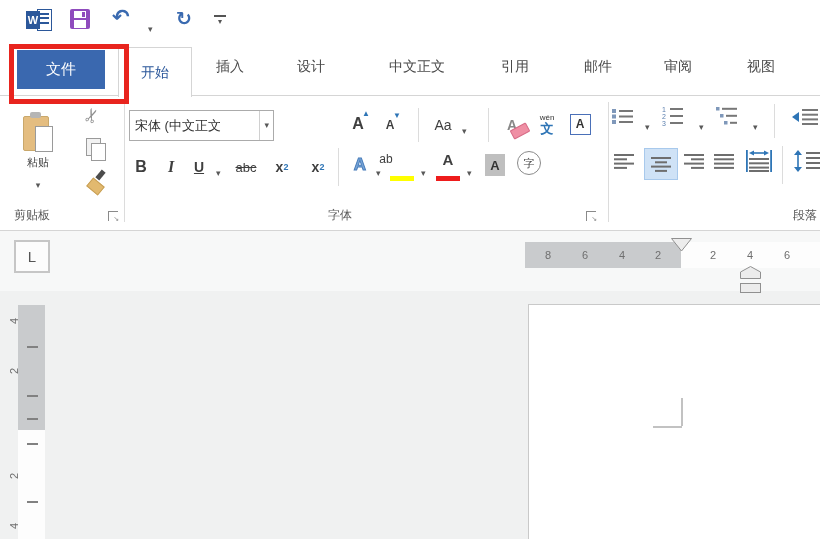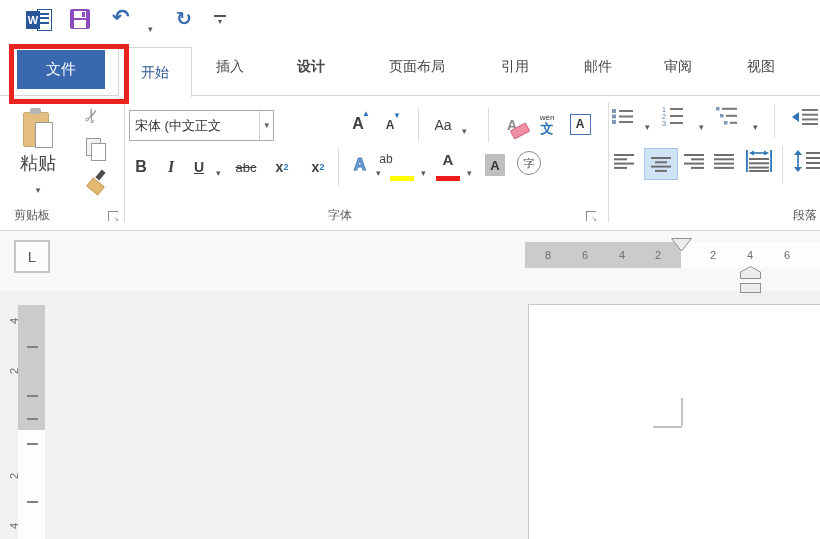--- a/index.html
+++ b/index.html
@@ -43,21 +43,21 @@
   .glabel{position:absolute;top:111px;font-size:12px;color:#595959;white-space:nowrap;}
   .launch{position:absolute;width:9px;height:9px;border-left:1.5px solid #8a8a8a;border-top:1.5px solid #8a8a8a;}
   .launch::after{content:"↘";position:absolute;right:-1px;bottom:-2px;font-size:7px;color:#8a8a8a;}
 
   
   .pastebtn{left:8px;top:6px;width:60px;height:100px;flex-direction:column;}
   .clipwrap{position:relative;width:30px;height:40px;}
   .clipbody{position:absolute;left:0;top:4px;width:24px;height:33px;background:#e4bd80;border:1px solid #c9a86b;border-radius:2px;}
   .cliptop{position:absolute;left:7px;top:0;width:11px;height:6px;background:#b5b5b5;border-radius:2px;}
   .clippage{position:absolute;right:0;bottom:0;width:16px;height:24px;background:#fff;border:1px solid #9a9a9a;}
-  .pastelbl{font-size:18px;color:#444;margin-top:3px;}
+  .pastelbl{font-size:11px;color:#444;margin-top:3px;}
   .i-cut::after{content:"✂";font-size:19px;color:#909090;display:inline-block;transform:rotate(-70deg);}
   .cpBack{position:absolute;left:0;top:0;width:13px;height:16px;background:#f2f2f2;border:1.5px solid #9a9a9a;}
   .cpFront{position:absolute;left:5px;top:5px;width:13px;height:16px;background:#fff;border:1.5px solid #9a9a9a;}
   .fpHandle{position:absolute;top:0;right:5px;width:5px;height:10px;background:#4c4c4c;transform:rotate(40deg);}
   .fpHead{position:absolute;bottom:2px;left:2px;width:13px;height:9px;background:#e2b96f;border:1px solid #c79f56;transform:rotate(40deg);}
 
   
   .combo{border:1px solid #ababab;background:#fff;display:flex;align-items:center;font-size:13px;color:#333;}
   .combo .txt{overflow:hidden;white-space:nowrap;flex:1;padding-left:5px;}
   .combo .car{border-left:1px solid #d0d0d0;align-self:stretch;display:flex;align-items:center;padding:0 4px;}
@@ -126,22 +126,22 @@
     <span class="abs i-undo" style="left:112px;top:5px;"></span>
     <span class="abs car" style="left:148px;top:18px;"></span>
     <span class="abs i-redo" style="left:176px;top:7px;"></span>
     <span class="abs qmore"></span>
   </div>
 
   <div class="abs tabline"></div>
   <div class="abs tab-active">开始</div>
   <div class="abs filetab">文件</div>
   <span class="abs tab" style="left:230px;">插入</span>
-  <span class="abs tab" style="left:311px;font-weight:bold;">设计</span>
-  <span class="abs tab" style="left:417px;">页面布局</span>
+  <span class="abs tab" style="left:311px;">设计</span>
+  <span class="abs tab" style="left:417px;">中文正文</span>
   <span class="abs tab" style="left:515px;">引用</span>
   <span class="abs tab" style="left:598px;">邮件</span>
   <span class="abs tab" style="left:678px;">审阅</span>
   <span class="abs tab" style="left:761px;">视图</span>
   <div class="abs redbox"></div>
 
   <div class="ribbon">
 
     <div class="abs btn pastebtn">
       <span class="clipwrap">

